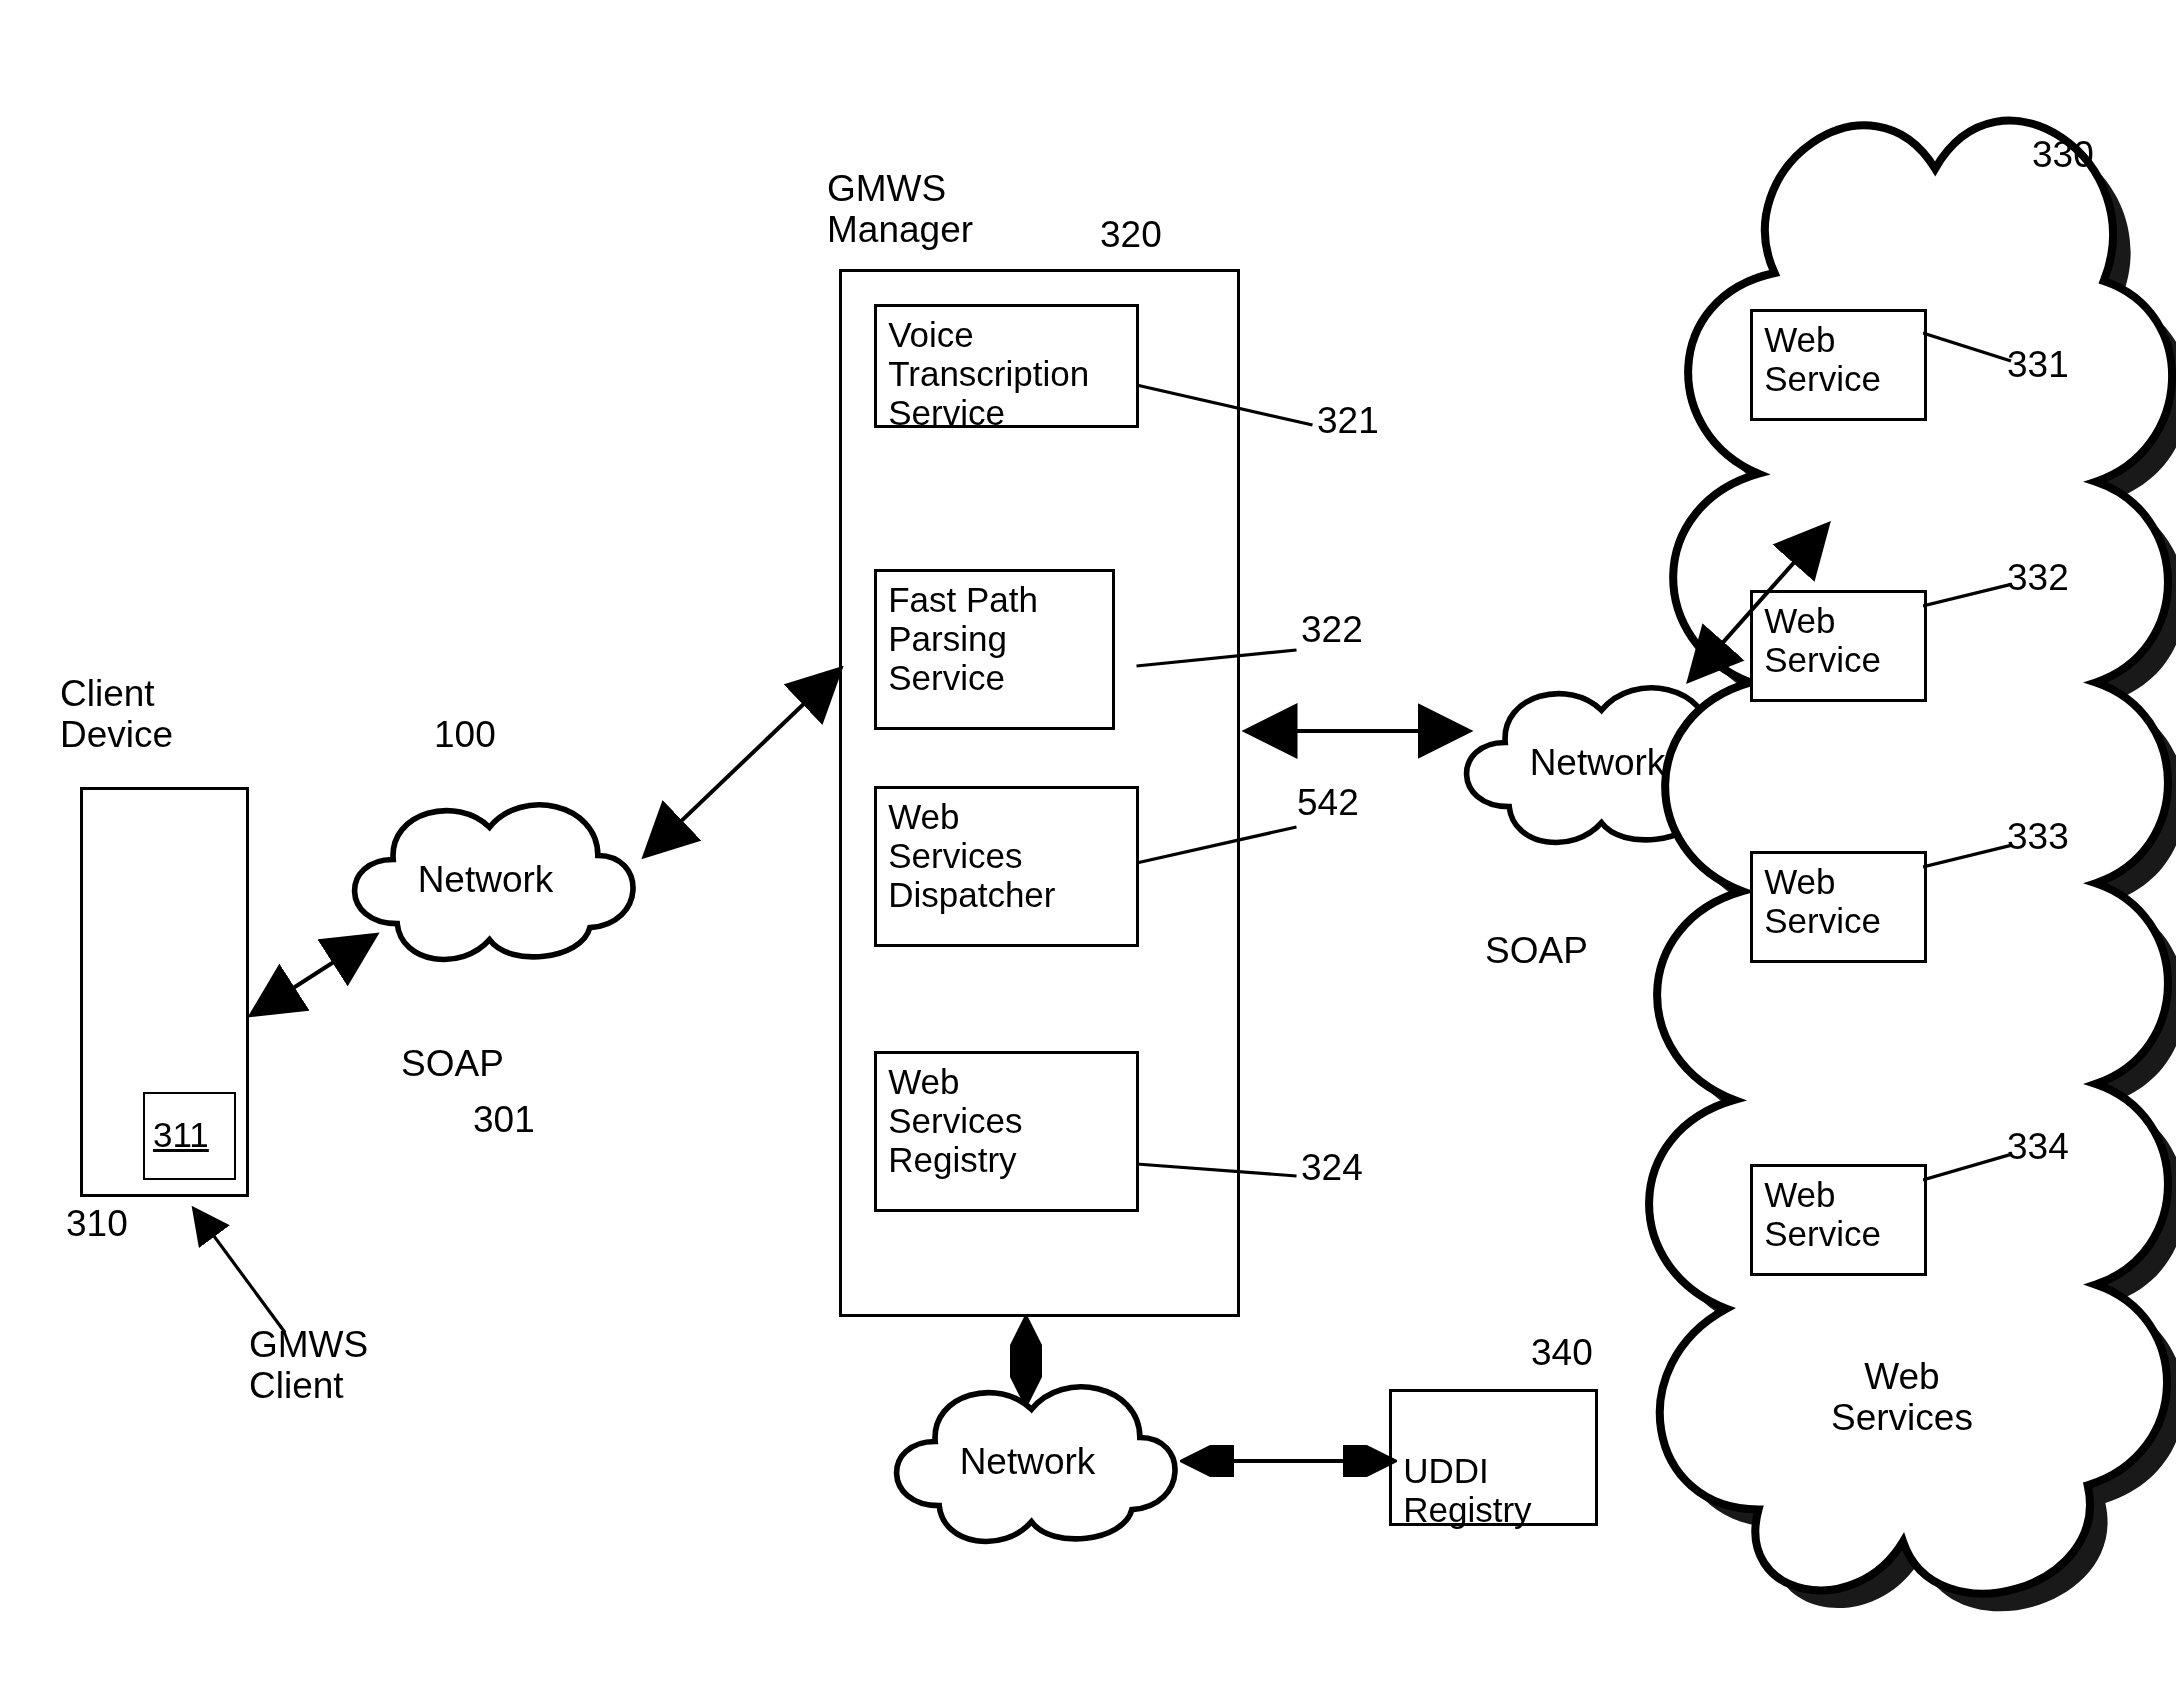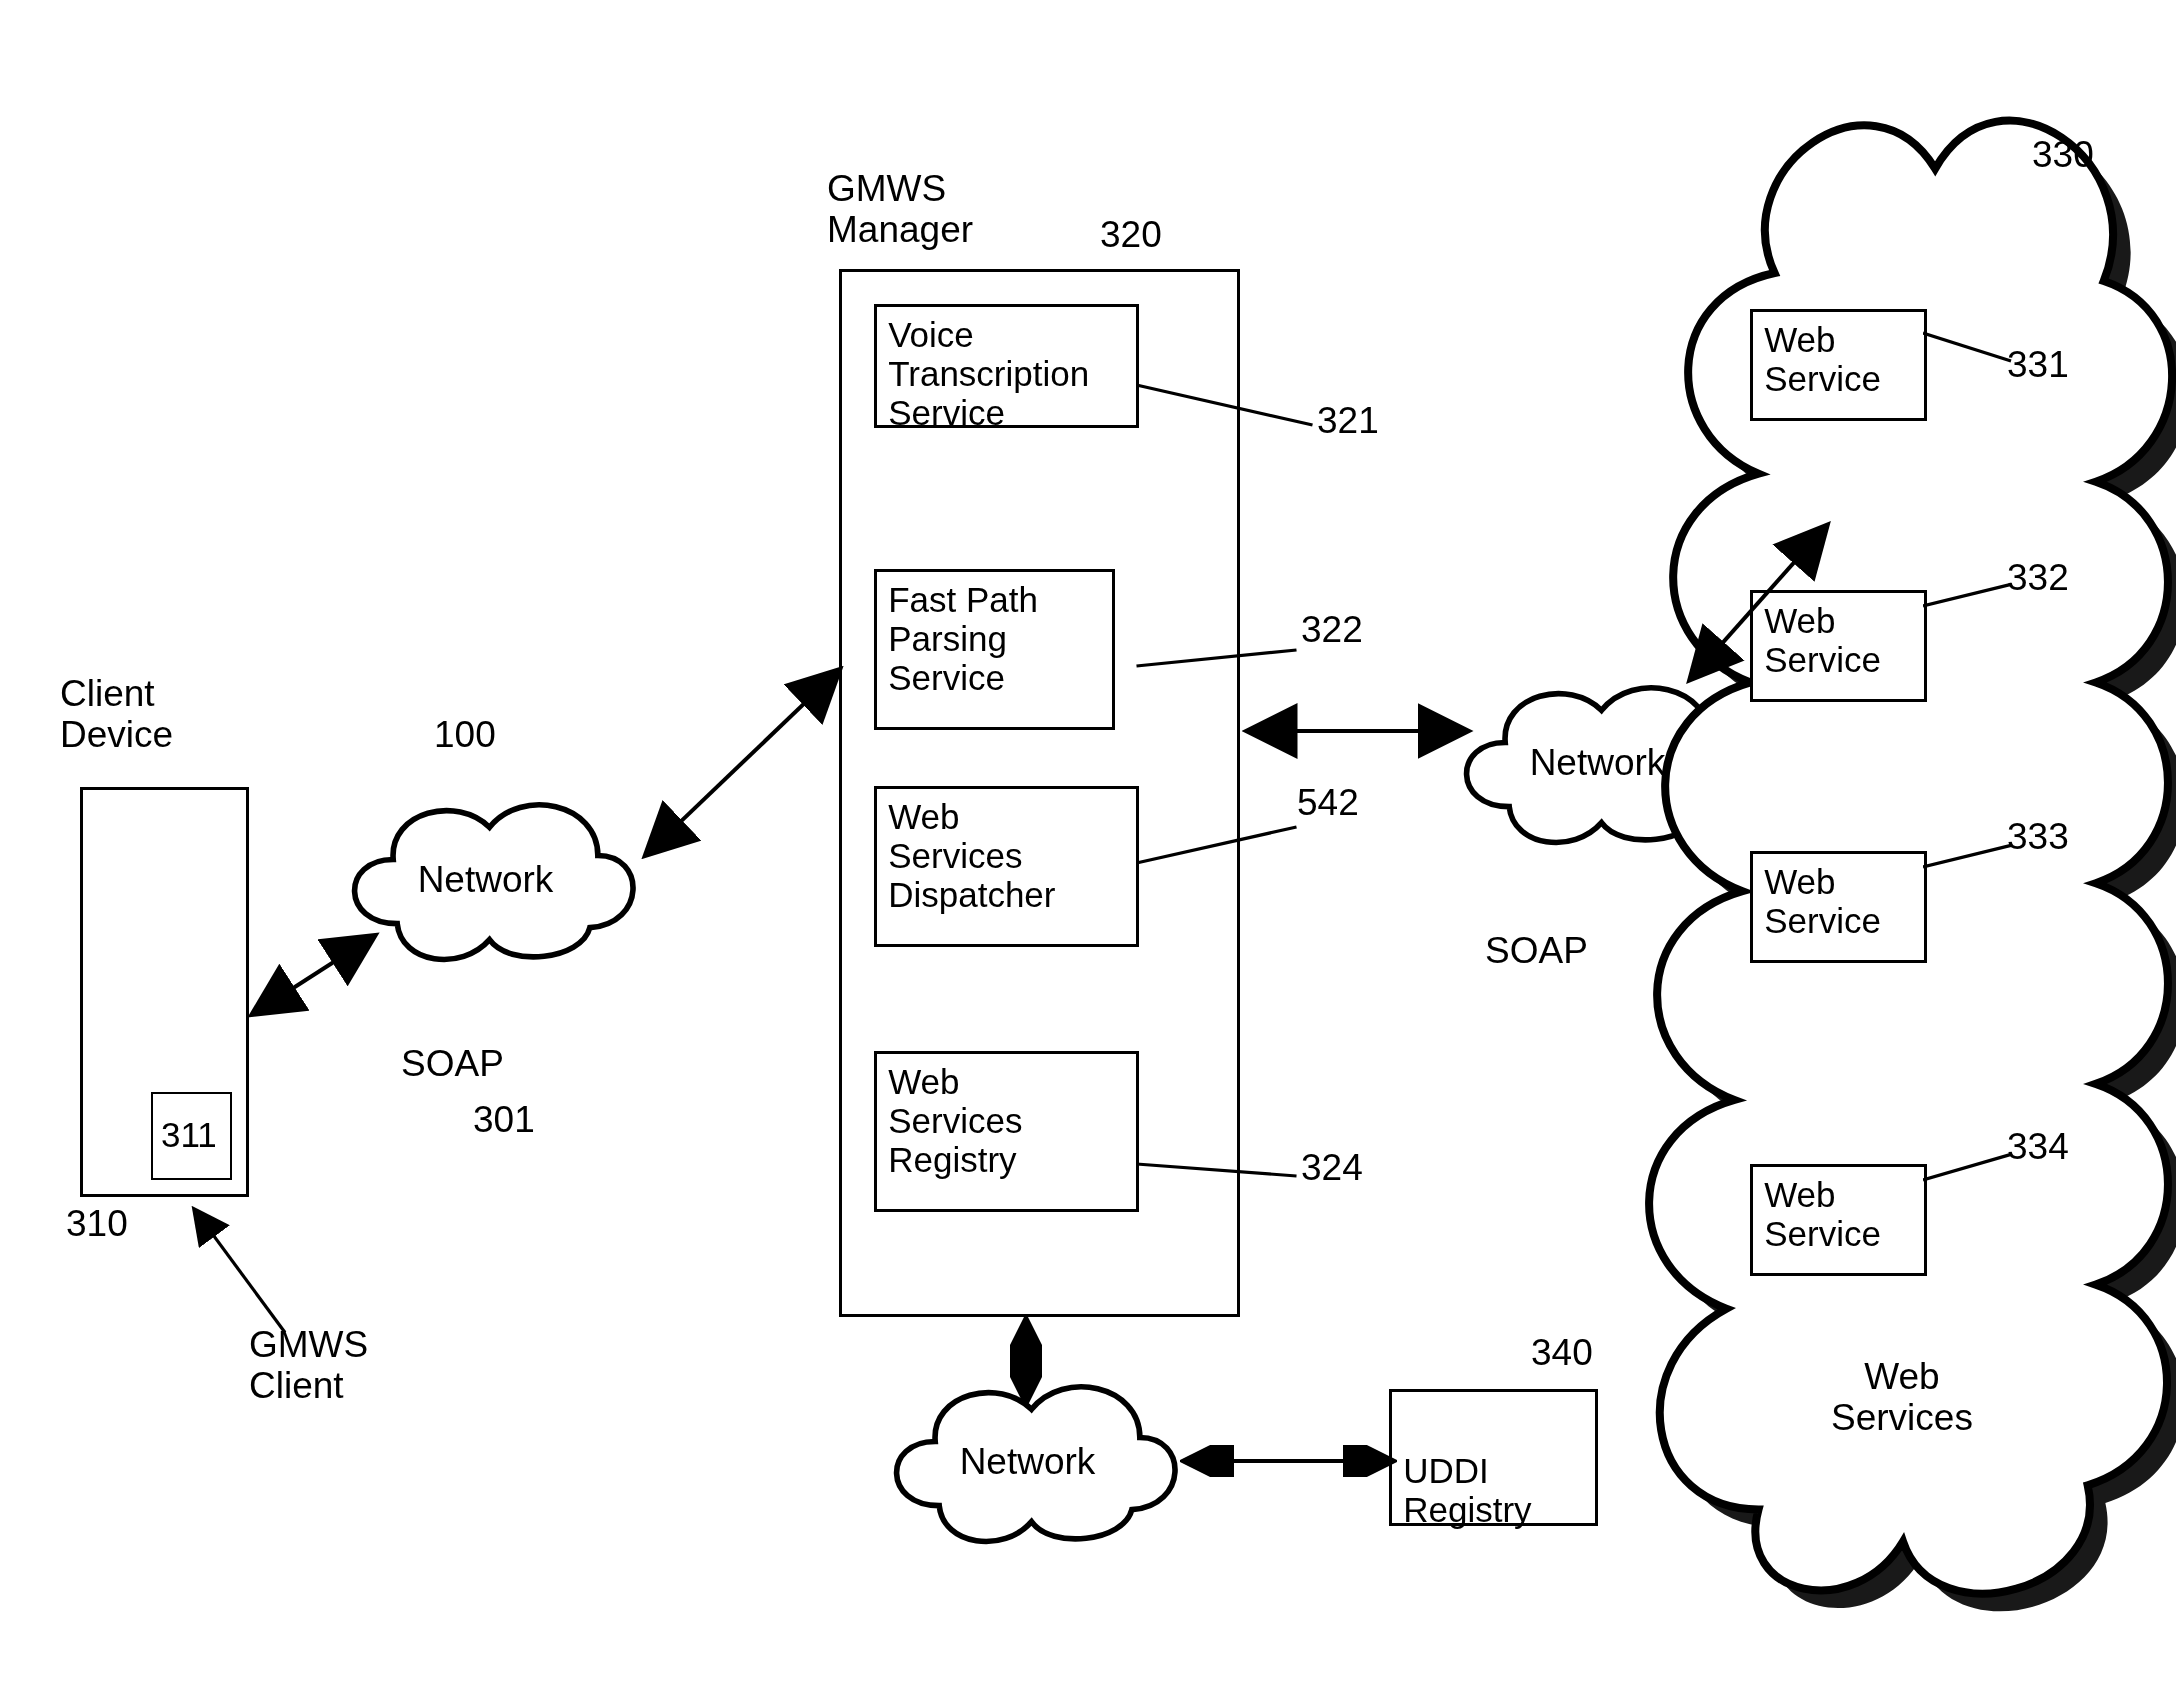--- a/index.html
+++ b/index.html
@@ -59,21 +59,21 @@
   }
 </style>
 </head>
 <body>
 
 <div class="canvas">
 
   <div class="label" style="left:60px; top:674px;">Client
 Device</div>
   <div class="box" style="left:80px; top:787px; width:169px; height:410px;">
-    <div class="box" style="left:68px; top:302px; width:81px; height:88px; border-width:2.4px;">
+    <div class="box" style="left:60px; top:302px; width:93px; height:88px; border-width:2.4px;text-decoration:underline;">
       <div class="inner-text" style="font-size:35px; padding:21px 8px;">311</div>
     </div>
   </div>
   <div class="label" style="left:66px; top:1204px;">310</div>
   <svg class="arrow-line" style="left:181px; top:1196px; width:128px; height:145px;" viewBox="0 0 160 180">
     <defs>
         <marker id="ah-cd" markerWidth="12" markerHeight="12" refX="10" refY="6" orient="auto">
           <path d="M0,0 L12,6 L0,12 z" fill="#000"></path>
         </marker>
       </defs>

